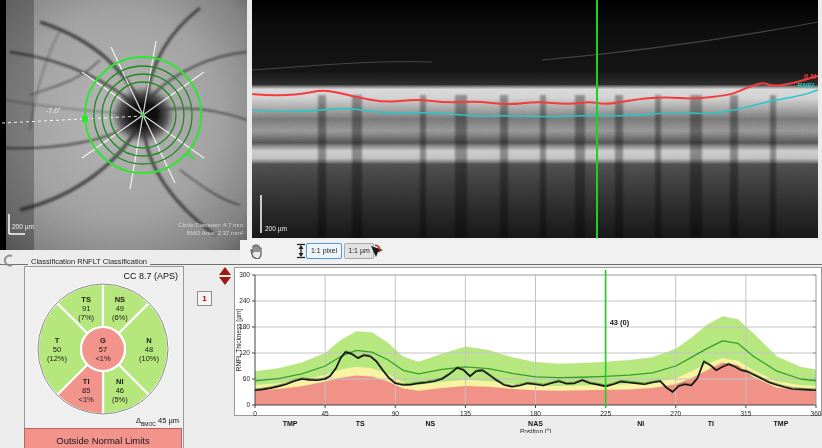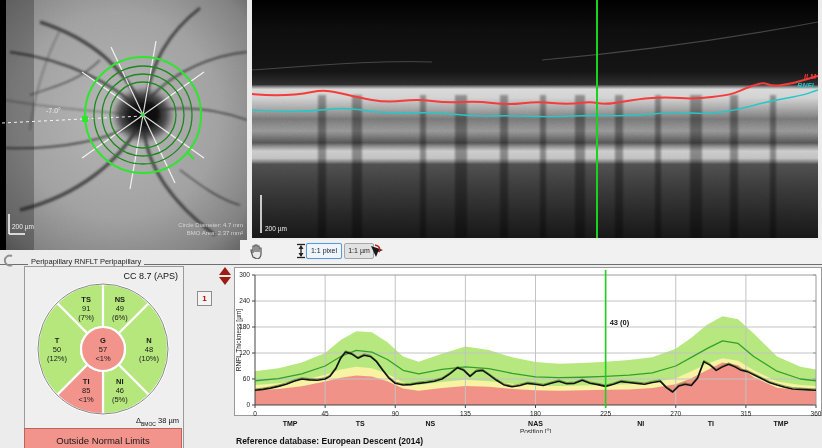--- a/index.html
+++ b/index.html
@@ -235,25 +235,25 @@
           <text x="32" y="76" font-weight="bold">T</text>
           <text x="32" y="85">50</text>
           <text x="32" y="94">(12%)</text>
           <text x="78" y="76" font-weight="bold">G</text>
           <text x="78" y="85">57</text>
           <text x="78" y="94">&lt;1%</text>
         </g>
       </svg>
     <div id="delta-line" class="abs">
       <span>Δ</span><sub>BMOC</sub>
-      <span>38 µm</span>
+      <span>45 µm</span>
     </div>
     <div id="banner" class="abs">Outside Normal Limits</div>
   </div>
-  <div id="class-title" class="abs">Peripapillary RNFLT Peripapillary</div>
+  <div id="class-title" class="abs">Classification RNFLT Classification</div>
 
   <div id="profile-panel" class="abs">
     <svg id="profile-svg" width="586" height="165" viewBox="0 0 586 165">
         <polygon points="20,103.2 43.375,100.16666666666666 66.75,94.53333333333333 90.125,85 105.70833333333333,72 121.29166666666667,63.33333333333333 136.875,64.2 152.45833333333334,74.16666666666666 168.04166666666666,88.46666666666667 183.625,93.66666666666666 207,85.86666666666667 230.375,78.5 253.75,81.96666666666667 277.125,89.33333333333334 300.5,94.1 323.875,95.83333333333334 347.25,94.96666666666667 370.625,93.66666666666666 394,91.93333333333334 417.375,89.33333333333334 440.75,80.66666666666666 456.3333333333333,69.83333333333333 471.9166666666667,56.83333333333333 487.5,48.16666666666667 503.0833333333333,51.2 518.6666666666667,65.5 542.0416666666666,88.46666666666667 565.4166666666666,98.86666666666667 581,101.46666666666667 581,137 20,137" fill="#b7e87f"></polygon>
         <polygon points="20,117.06666666666666 43.375,115.33333333333333 66.75,112.3 90.125,106.66666666666667 105.70833333333333,101.46666666666667 121.29166666666667,98.86666666666667 136.875,100.16666666666666 152.45833333333334,105.8 168.04166666666666,114.46666666666667 183.625,117.06666666666666 207,114.03333333333333 230.375,111.86666666666667 253.75,113.16666666666667 277.125,115.76666666666667 300.5,117.5 323.875,117.93333333333334 347.25,117.5 370.625,117.06666666666666 394,116.2 417.375,114.46666666666667 440.75,110.13333333333333 456.3333333333333,103.2 471.9166666666667,95.83333333333334 487.5,90.2 503.0833333333333,92.8 518.6666666666667,102.33333333333334 542.0416666666666,113.6 565.4166666666666,117.06666666666666 581,117.93333333333334 581,137 20,137" fill="#f8f3a3"></polygon>
         <polygon points="20,122.26666666666667 43.375,120.96666666666667 66.75,118.36666666666667 90.125,113.6 105.70833333333333,109.7 121.29166666666667,107.53333333333333 136.875,108.4 152.45833333333334,113.16666666666667 168.04166666666666,120.53333333333333 183.625,122.7 207,120.1 230.375,117.93333333333334 253.75,118.8 277.125,120.96666666666667 300.5,122.26666666666667 323.875,122.7 347.25,122.26666666666667 370.625,121.83333333333333 394,121.4 417.375,120.1 440.75,116.2 456.3333333333333,110.13333333333333 471.9166666666667,102.33333333333334 487.5,94.53333333333333 503.0833333333333,97.13333333333333 518.6666666666667,109.26666666666667 542.0416666666666,119.66666666666667 565.4166666666666,122.26666666666667 581,123.13333333333333 581,137 20,137" fill="#f19289"></polygon>
         <g stroke="#c3c3c3" stroke-width="1">
           <line x1="90.125" y1="7" x2="90.125" y2="137"></line>
           <line x1="160.25" y1="7" x2="160.25" y2="137"></line>
           <line x1="230.375" y1="7" x2="230.375" y2="137"></line>
@@ -321,15 +321,14 @@
         </g>
         <text x="300.5" y="166" text-anchor="middle" font-size="6.5" fill="#222">Position [°]</text>
         <text x="6" y="72" font-size="6.5" fill="#222" text-anchor="middle" transform="rotate(-90 6 72)">RNFL Thickness [µm]</text>
         <polyline points="20,112.73333333333333 43.375,110.56666666666666 66.75,105.8 90.125,98 105.70833333333333,88.46666666666667 121.29166666666667,82.4 136.875,84.13333333333333 152.45833333333334,91.5 168.04166666666666,102.33333333333334 183.625,105.8 207,101.46666666666667 230.375,98.86666666666667 253.75,100.6 277.125,105.36666666666667 300.5,108.83333333333333 323.875,109.7 347.25,109.26666666666667 370.625,108.4 394,107.1 417.375,104.93333333333334 440.75,98 456.3333333333333,89.33333333333334 471.9166666666667,80.66666666666666 487.5,72.86666666666666 503.0833333333333,75.46666666666667 518.6666666666667,88.46666666666667 542.0416666666666,103.2 565.4166666666666,111 581,112.73333333333333" fill="none" stroke="#33a02c" stroke-width="1.3" stroke-linejoin="round"></polyline>
         <polyline points="20,120.96666666666667 27.791666666666668,120.1 35.583333333333336,118.8 43.375,117.06666666666666 51.16666666666667,114.9 58.958333333333336,111.86666666666667 66.75,109.7 74.54166666666666,110.56666666666666 82.33333333333334,111 90.125,109.7 94.8,107.1 101.03333333333333,98.86666666666667 105.70833333333333,88.9 110.38333333333334,82.83333333333334 116.61666666666666,84.56666666666666 122.85,88.9 129.08333333333331,85.86666666666667 135.31666666666666,87.16666666666666 141.55,92.36666666666667 147.78333333333333,101.03333333333333 154.01666666666668,108.83333333333333 160.25,114.03333333333333 168.04166666666666,115.76666666666667 175.83333333333334,115.33333333333333 183.625,114.03333333333333 191.41666666666666,113.16666666666667 199.20833333333334,111.86666666666667 207,109.7 214.79166666666666,104.5 222.58333333333334,98.43333333333334 228.81666666666666,101.03333333333333 235.05,107.1 241.28333333333333,101.9 247.51666666666668,101.03333333333333 253.75,105.36666666666667 261.54166666666663,111 269.33333333333337,115.76666666666667 277.125,117.5 284.9166666666667,116.2 292.7083333333333,114.03333333333333 300.5,114.9 308.2916666666667,116.2 316.0833333333333,114.03333333333333 323.875,111.86666666666667 331.6666666666667,114.46666666666667 339.4583333333333,114.03333333333333 347.25,111 355.0416666666667,114.03333333333333 362.8333333333333,115.33333333333333 370.625,117.06666666666666 378.4166666666667,114.9 386.2083333333333,112.3 394,113.16666666666667 401.7916666666667,114.03333333333333 409.5833333333333,114.9 417.375,113.16666666666667 425.1666666666667,111.86666666666667 431.4,118.36666666666667 437.6333333333333,122.7 443.8666666666667,116.63333333333333 450.1,114.9 456.3333333333333,116.2 462.56666666666666,108.83333333333333 468.8,92.36666666666667 475.03333333333336,95.83333333333334 481.26666666666665,101.03333333333333 487.5,97.56666666666666 493.73333333333335,94.96666666666667 499.96666666666664,97.56666666666666 506.2,101.03333333333333 512.4333333333334,102.33333333333334 518.6666666666667,105.36666666666667 526.4583333333333,109.26666666666667 534.25,113.16666666666667 542.0416666666666,115.76666666666667 549.8333333333334,117.93333333333334 557.625,119.66666666666667 565.4166666666666,120.1 573.2083333333334,120.53333333333333 581,120.96666666666667" fill="none" stroke="#557a22" stroke-width="0.7" stroke-linejoin="round"></polyline>
         <polyline points="20,122.26666666666667 27.791666666666668,121.4 35.583333333333336,120.1 43.375,118.36666666666667 51.16666666666667,116.2 58.958333333333336,113.16666666666667 66.75,111 74.54166666666666,111.86666666666667 82.33333333333334,112.3 90.125,111 94.8,108.4 101.03333333333333,100.16666666666666 105.70833333333333,90.2 110.38333333333334,84.13333333333333 116.61666666666666,85.86666666666667 122.85,90.2 129.08333333333331,87.16666666666666 135.31666666666666,88.46666666666667 141.55,93.66666666666666 147.78333333333333,102.33333333333334 154.01666666666668,110.13333333333333 160.25,115.33333333333333 168.04166666666666,117.06666666666666 175.83333333333334,116.63333333333333 183.625,115.33333333333333 191.41666666666666,114.46666666666667 199.20833333333334,113.16666666666667 207,111 214.79166666666666,105.8 222.58333333333334,99.73333333333333 228.81666666666666,102.33333333333334 235.05,108.4 241.28333333333333,103.2 247.51666666666668,102.33333333333334 253.75,106.66666666666667 261.54166666666663,112.3 269.33333333333337,117.06666666666666 277.125,118.8 284.9166666666667,117.5 292.7083333333333,115.33333333333333 300.5,116.2 308.2916666666667,117.5 316.0833333333333,115.33333333333333 323.875,113.16666666666667 331.6666666666667,115.76666666666667 339.4583333333333,115.33333333333333 347.25,112.3 355.0416666666667,115.33333333333333 362.8333333333333,116.63333333333333 370.625,118.36666666666667 378.4166666666667,116.2 386.2083333333333,113.6 394,114.46666666666667 401.7916666666667,115.33333333333333 409.5833333333333,116.2 417.375,114.46666666666667 425.1666666666667,113.16666666666667 431.4,119.66666666666667 437.6333333333333,124 443.8666666666667,117.93333333333334 450.1,116.2 456.3333333333333,117.5 462.56666666666666,110.13333333333333 468.8,93.66666666666666 475.03333333333336,97.13333333333333 481.26666666666665,102.33333333333334 487.5,98.86666666666667 493.73333333333335,96.26666666666667 499.96666666666664,98.86666666666667 506.2,102.33333333333334 512.4333333333334,103.63333333333333 518.6666666666667,106.66666666666667 526.4583333333333,110.56666666666666 534.25,114.46666666666667 542.0416666666666,117.06666666666666 549.8333333333334,119.23333333333333 557.625,120.96666666666667 565.4166666666666,121.4 573.2083333333334,121.83333333333333 581,122.26666666666667" fill="none" stroke="#111111" stroke-width="1.6" stroke-linejoin="round"></polyline>
         <line x1="370.625" y1="2" x2="370.625" y2="140" stroke="#1ed11e" stroke-width="1.6"></line>
         <text x="374.625" y="57" font-size="7.5" font-weight="bold" fill="#111">43 (0)</text>
       </svg>
   </div>
-  <div id="footer-ref" class="abs">Reference database: European Descent (2014)</div>
 
 </div>
 
 </body></html>

